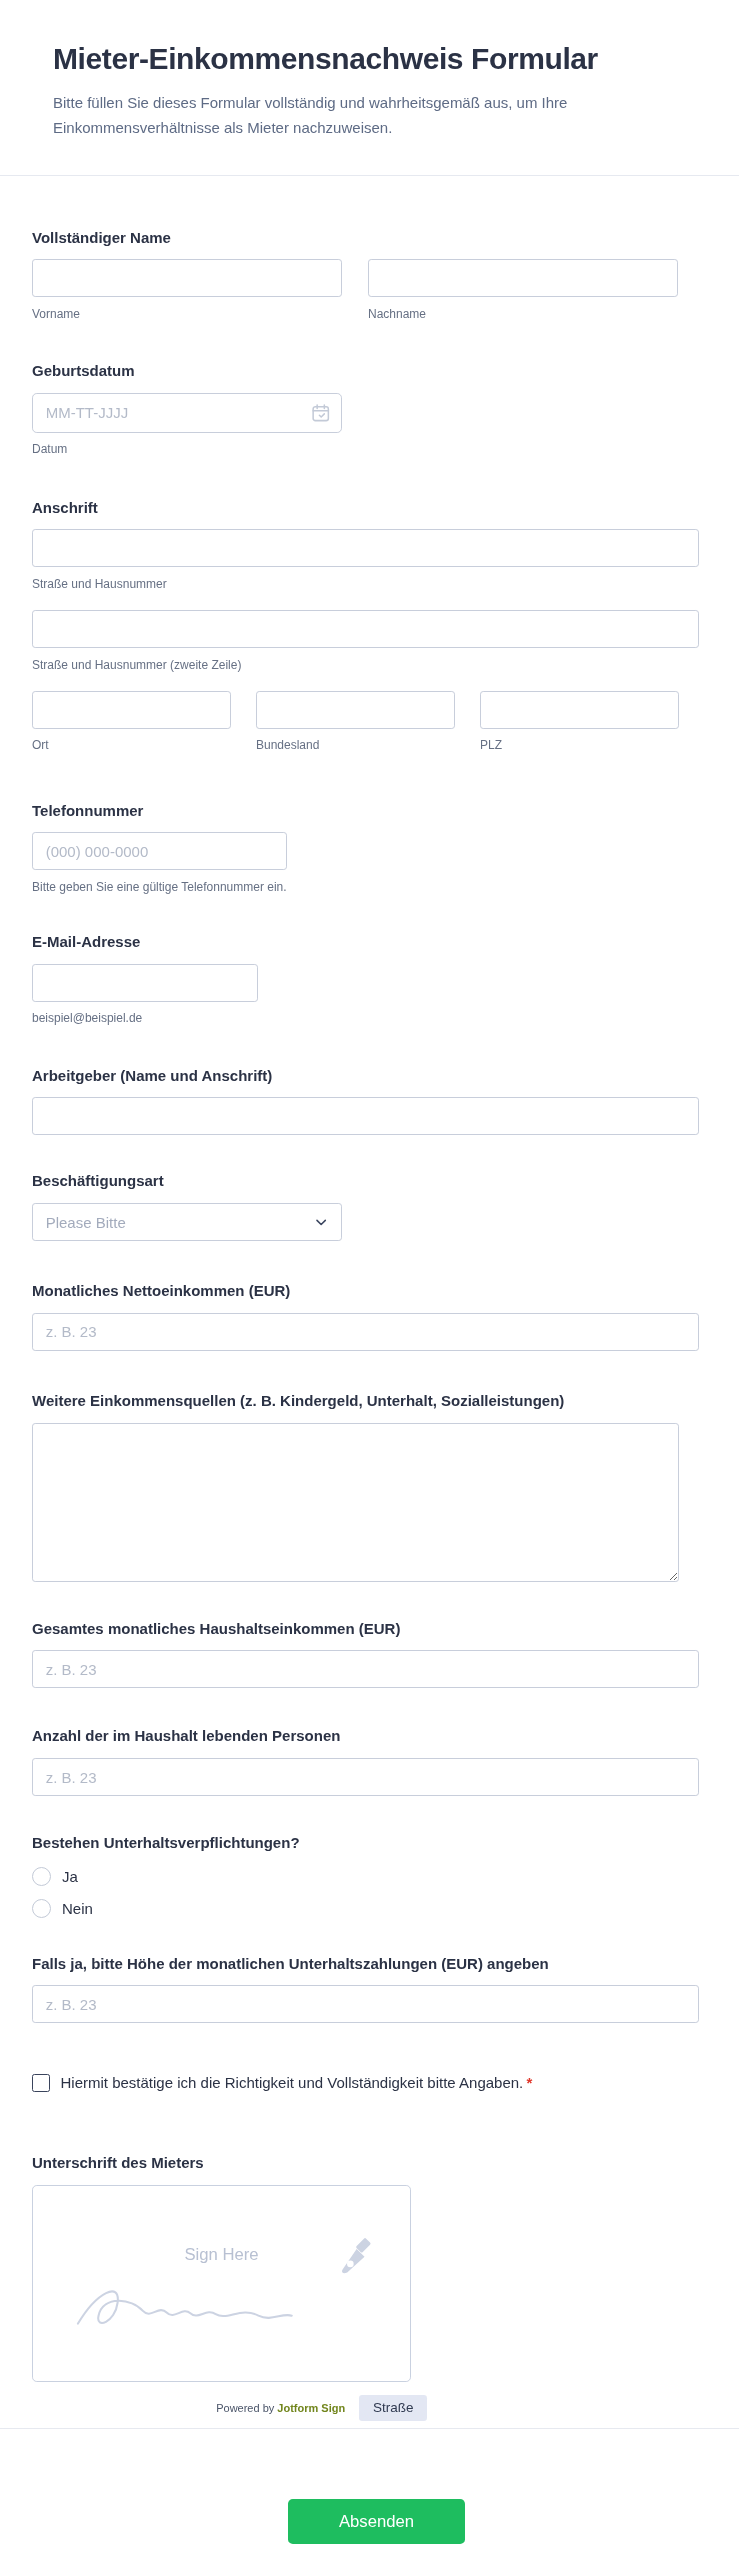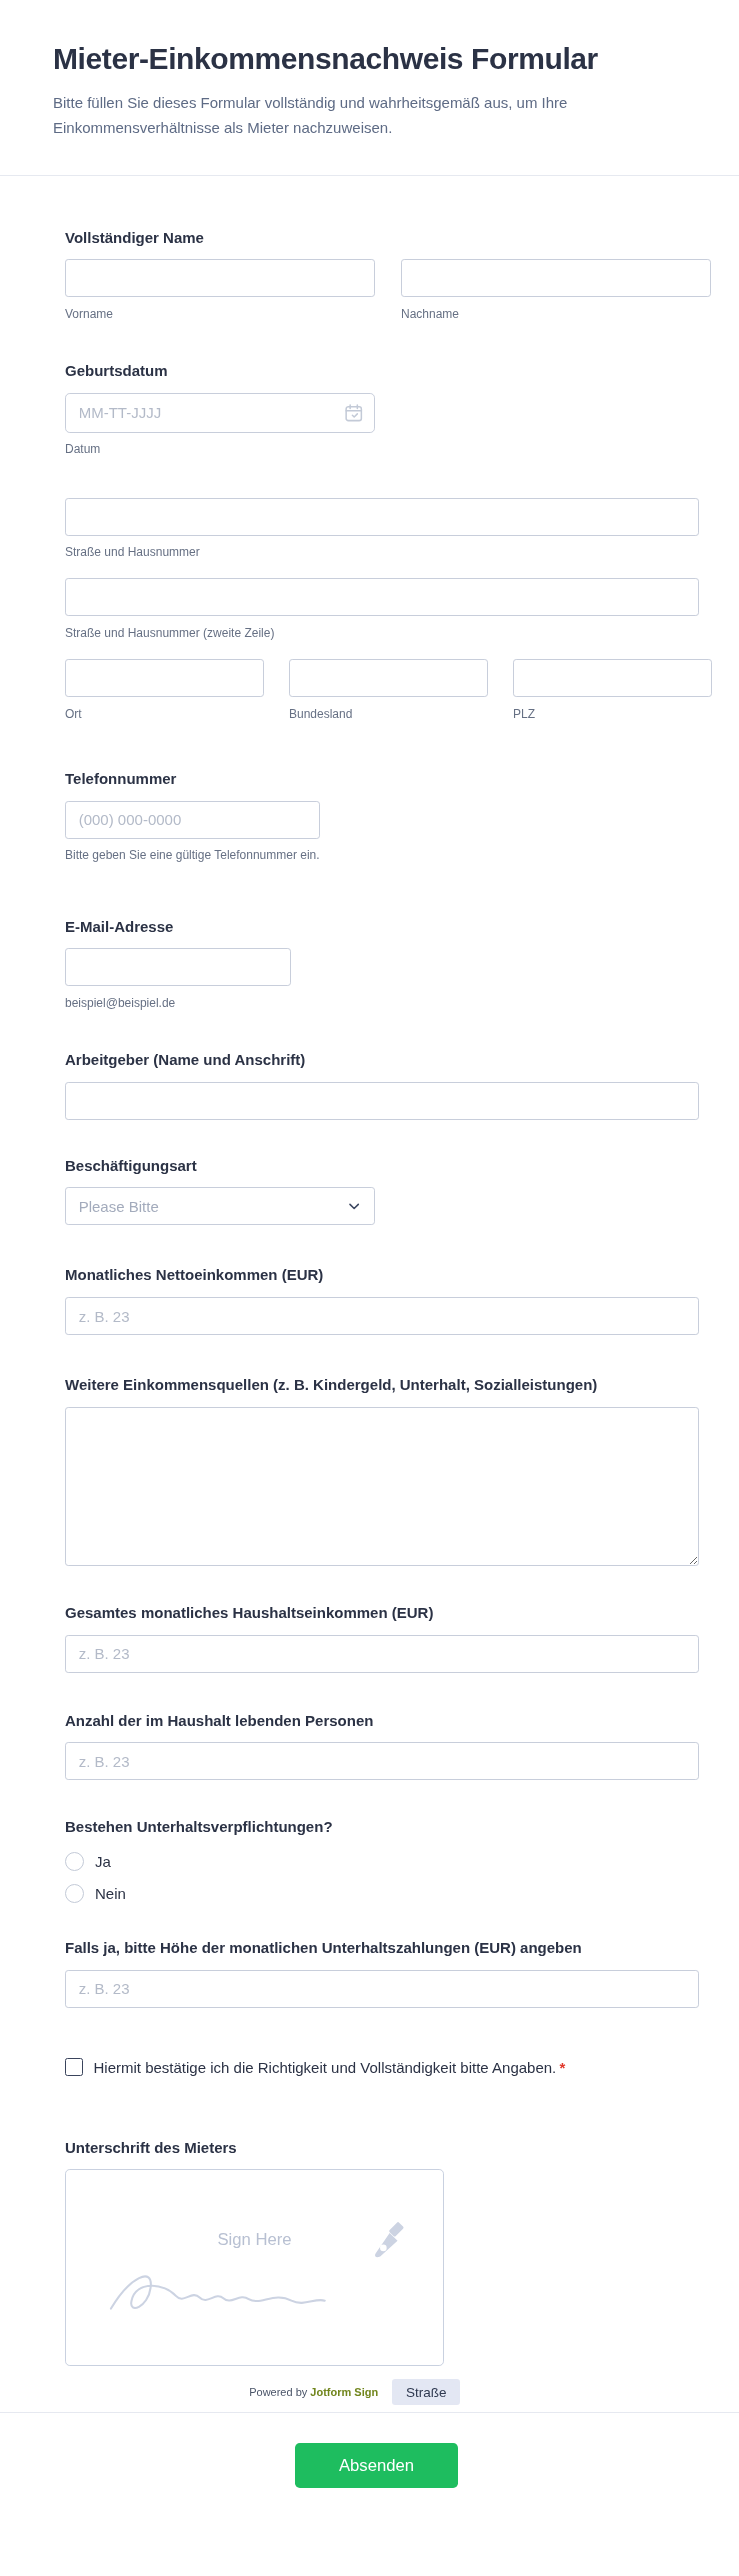--- a/index.html
+++ b/index.html
@@ -8,21 +8,21 @@
     font-family:"Liberation Sans", sans-serif;
     color:#2b3245;
     -webkit-font-smoothing:antialiased;
   }
   .page{width:740px;background:#fff;}
   
   .form-header{padding:40px 41px 35px 53px;border-bottom:0.8px solid #e6e9f0;}
   .form-title{margin:0;font-size:30px;line-height:37px;font-weight:700;color:#2b3245;letter-spacing:-0.4px;}
   .form-subtitle{margin:12.7px 0 0 0;font-size:15px;line-height:25px;color:#5e6b85;max-width:589px;}
   
-  .form-main{padding:0 41px 0 65px;}
+  .form-main{padding:0 41px 0 32px;}
   .field{margin-top:48px;}
   .field-label{font-size:15px;line-height:20.7px;font-weight:700;color:#2b3245;}
   .control-row{margin-top:11px;display:flex;gap:26px;}
   .control-row.thirds{gap:25px;}
   .stack-gap{margin-top:19px;}
   .col{display:flex;flex-direction:column;flex:1;}
   .w-full{width:647px;}
   .w-half{width:310px;}
   input.text, .fake-select{
     height:38px;border:0.8px solid #c8cedb;border-radius:3.2px;background:#fff;
@@ -75,22 +75,22 @@
   .powered{font-size:11px;color:#4a5468;}
   .brand{font-weight:700;color:#71851c;text-decoration:none;cursor:pointer;}
   .clear-btn{
     background:#e3e7f3;border:none;border-radius:3.2px;color:#2f3950;
     font-family:"Liberation Sans", sans-serif;font-size:13.5px;padding:5.6px 13.5px;cursor:pointer;
   }
   
   .form-footer{margin-top:7.2px;border-top:0.8px solid #e6e9f0;padding:30px 41px 35px 53px;}
   .submit-wrap{width:647px;display:flex;justify-content:center;}
   .submit-btn{
-    width:163px;height:45px;background:#1ebd5f;border:none;border-radius:4.8px;
-    color:#ffffff;font-family:"Liberation Sans", sans-serif;font-size:16.7px;font-weight:500;cursor:pointer;
+    width:177px;height:45px;background:#1ebd5f;border:none;border-radius:4.8px;
+    color:#ffffff;font-family:"Liberation Sans", sans-serif;font-size:16.7px;font-weight:500;cursor:pointer;margin-top:40px;
   }
 </style>
 </head>
 <body>
 
 <div class="page">
 
   <div class="form-header">
     <h1 class="form-title">Mieter-Einkommensnachweis Formular</h1>
     <p class="form-subtitle">Bitte füllen Sie dieses Formular vollständig und wahrheitsgemäß aus, um Ihre Einkommensverhältnisse als Mieter nachzuweisen.</p>
@@ -127,20 +127,21 @@
                 <polyline points="10.5,14.5 12.5,16.5 16,13"></polyline>
               </svg>
             </button>
           </div>
           <div class="sublabel">Datum</div>
         </div>
       </div>
     </div>
 
     <div class="field" style="margin-top:41px;">
+      <div class="field-label">Anschrift</div>
       <div class="control-row">
         <div class="col">
           <input class="text w-full" type="text" style="">
           <div class="sublabel">Straße und Hausnummer</div>
         </div>
       </div>
       <div class="control-row stack-gap">
         <div class="col">
           <input class="text w-full" type="text" style="">
           <div class="sublabel">Straße und Hausnummer (zweite Zeile)</div>
@@ -165,21 +166,21 @@
     <div class="field" style="margin-top:48px;">
       <div class="field-label">Telefonnummer</div>
       <div class="control-row">
         <div class="col" style="flex:none;">
           <input class="text w-half" type="text" placeholder="(000) 000-0000" style="">
           <div class="hint">Bitte geben Sie eine gültige Telefonnummer ein.</div>
         </div>
       </div>
     </div>
 
-    <div class="field" style="margin-top:54px;">
+    <div class="field" style="margin-top:38px;">
       <div class="field-label">E-Mail-Adresse</div>
       <div class="control-row">
         <div class="col" style="flex:none;">
           <input class="text w-half" type="text" style="">
           <div class="hint">beispiel@beispiel.de</div>
         </div>
       </div>
     </div>
 
     <div class="field" style="margin-top:40px;">

